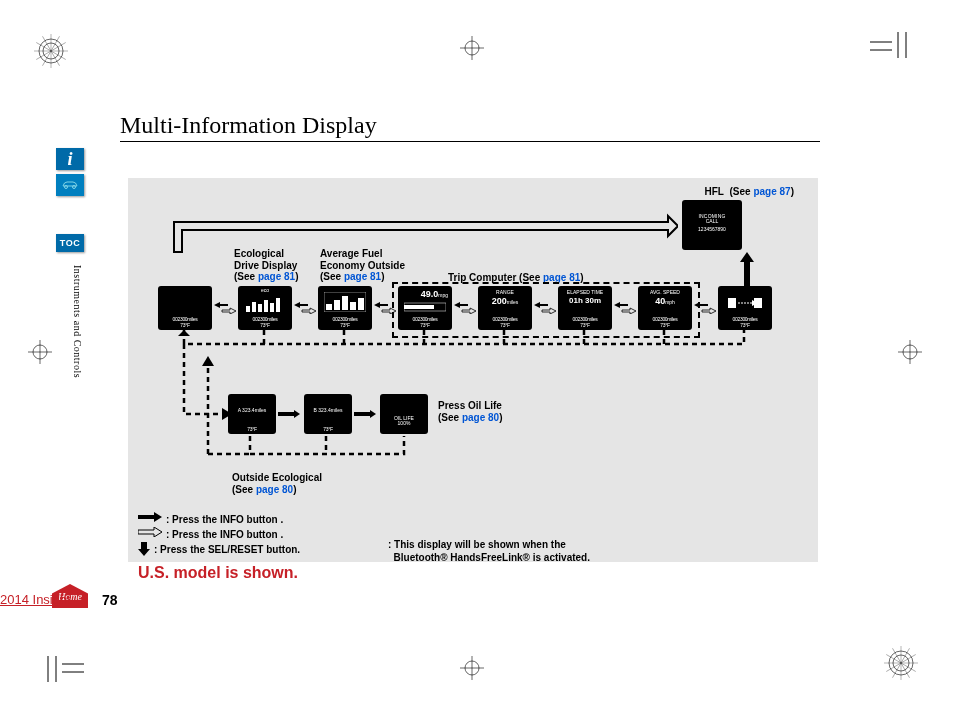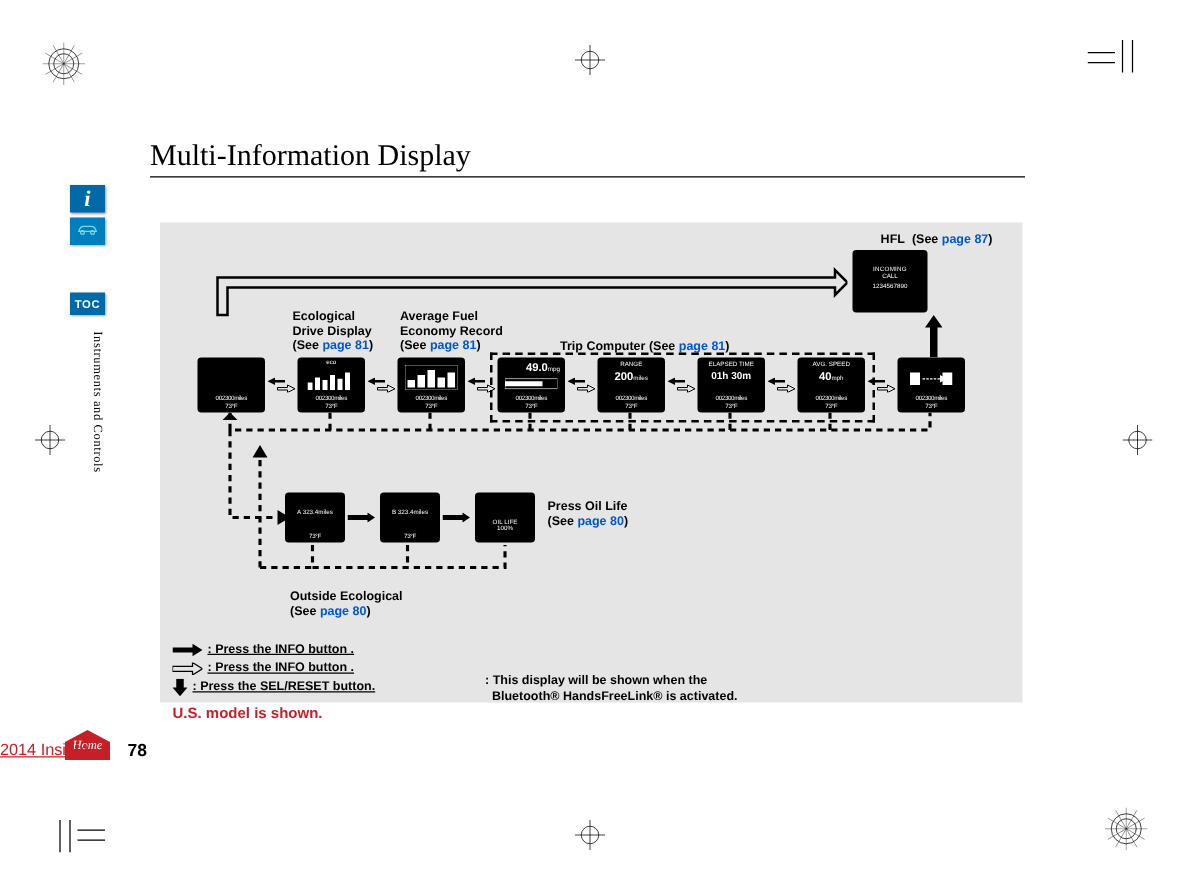--- a/index.html
+++ b/index.html
@@ -101,26 +101,26 @@
     position:absolute;
     border:2px dashed #000;
   }
 
   .legend {
     position:absolute;
     left:10px; top:334px;
     font-size:10px;
     line-height:1.5;
   }
-  .legend-row { display:flex; align-items:center; gap:4px; font-weight:bold;text-decoration:underline;}
+  .legend-row { display:flex; gap:4px; font-weight:bold;}
   .arrow-key-filled { width:24px; height:10px; }
   .arrow-key-filled svg, .arrow-key-outline svg, .arrow-key-down svg { display:block; width:100%; height:100%; }
   .arrow-key-outline { width:24px; height:10px; }
   .arrow-key-down { width:12px; height:14px; }
-  .us-note { color:#c62027; font-weight:bold; font-size:12px; margin-top:4px; }
+  .us-note { color:#c62027; font-weight:bold; font-size:16px; margin-top:4px; }
 
   .bt-note {
     position:absolute;
     left:260px; top:360px;
     font-size:10px;
     font-weight:bold;
     line-height:1.3;
   }
 
   .pagenum {
@@ -262,21 +262,21 @@
   </div>
 
   <svg style="position:absolute; left:40px; top:30px;" width="510" height="50">
     <path d="M 6 44 L 6 14 L 500 14 L 500 8 L 510 18 L 500 28 L 500 22 L 14 22 L 14 44 Z" fill="none" stroke="#000" stroke-width="2"></path>
   </svg>
 
   <div class="gp-label" style="left:106px; top:70px; white-space:pre-line;"><span style="white-space:pre-line;">Ecological
 Drive Display
 (See </span><span class="link">page 81</span><span>)</span></div>
   <div class="gp-label" style="left:192px; top:70px; white-space:pre-line;"><span style="white-space:pre-line;">Average Fuel
-Economy Record
+Economy Outside
 (See </span><span class="link">page 81</span><span>)</span></div>
   <div class="gp-label" style="left:320px; top:94px;"><span>Trip Computer (See </span><span class="link">page 81</span><span>)</span></div>
 
   <div class="tile" style="left:30px; top:108px;">
     <div class="odo"><span>002300miles</span><br><span>73°F</span></div>
   </div>
   <div class="tile" style="left:110px; top:108px;">
     <div class="mid" style="top:2px; font-size:5px;">eco</div>
     <svg style="position:absolute; top:10px; left:8px;" width="38" height="16">
         <rect x="0" y="10" width="4" height="6" fill="#fff"></rect>

